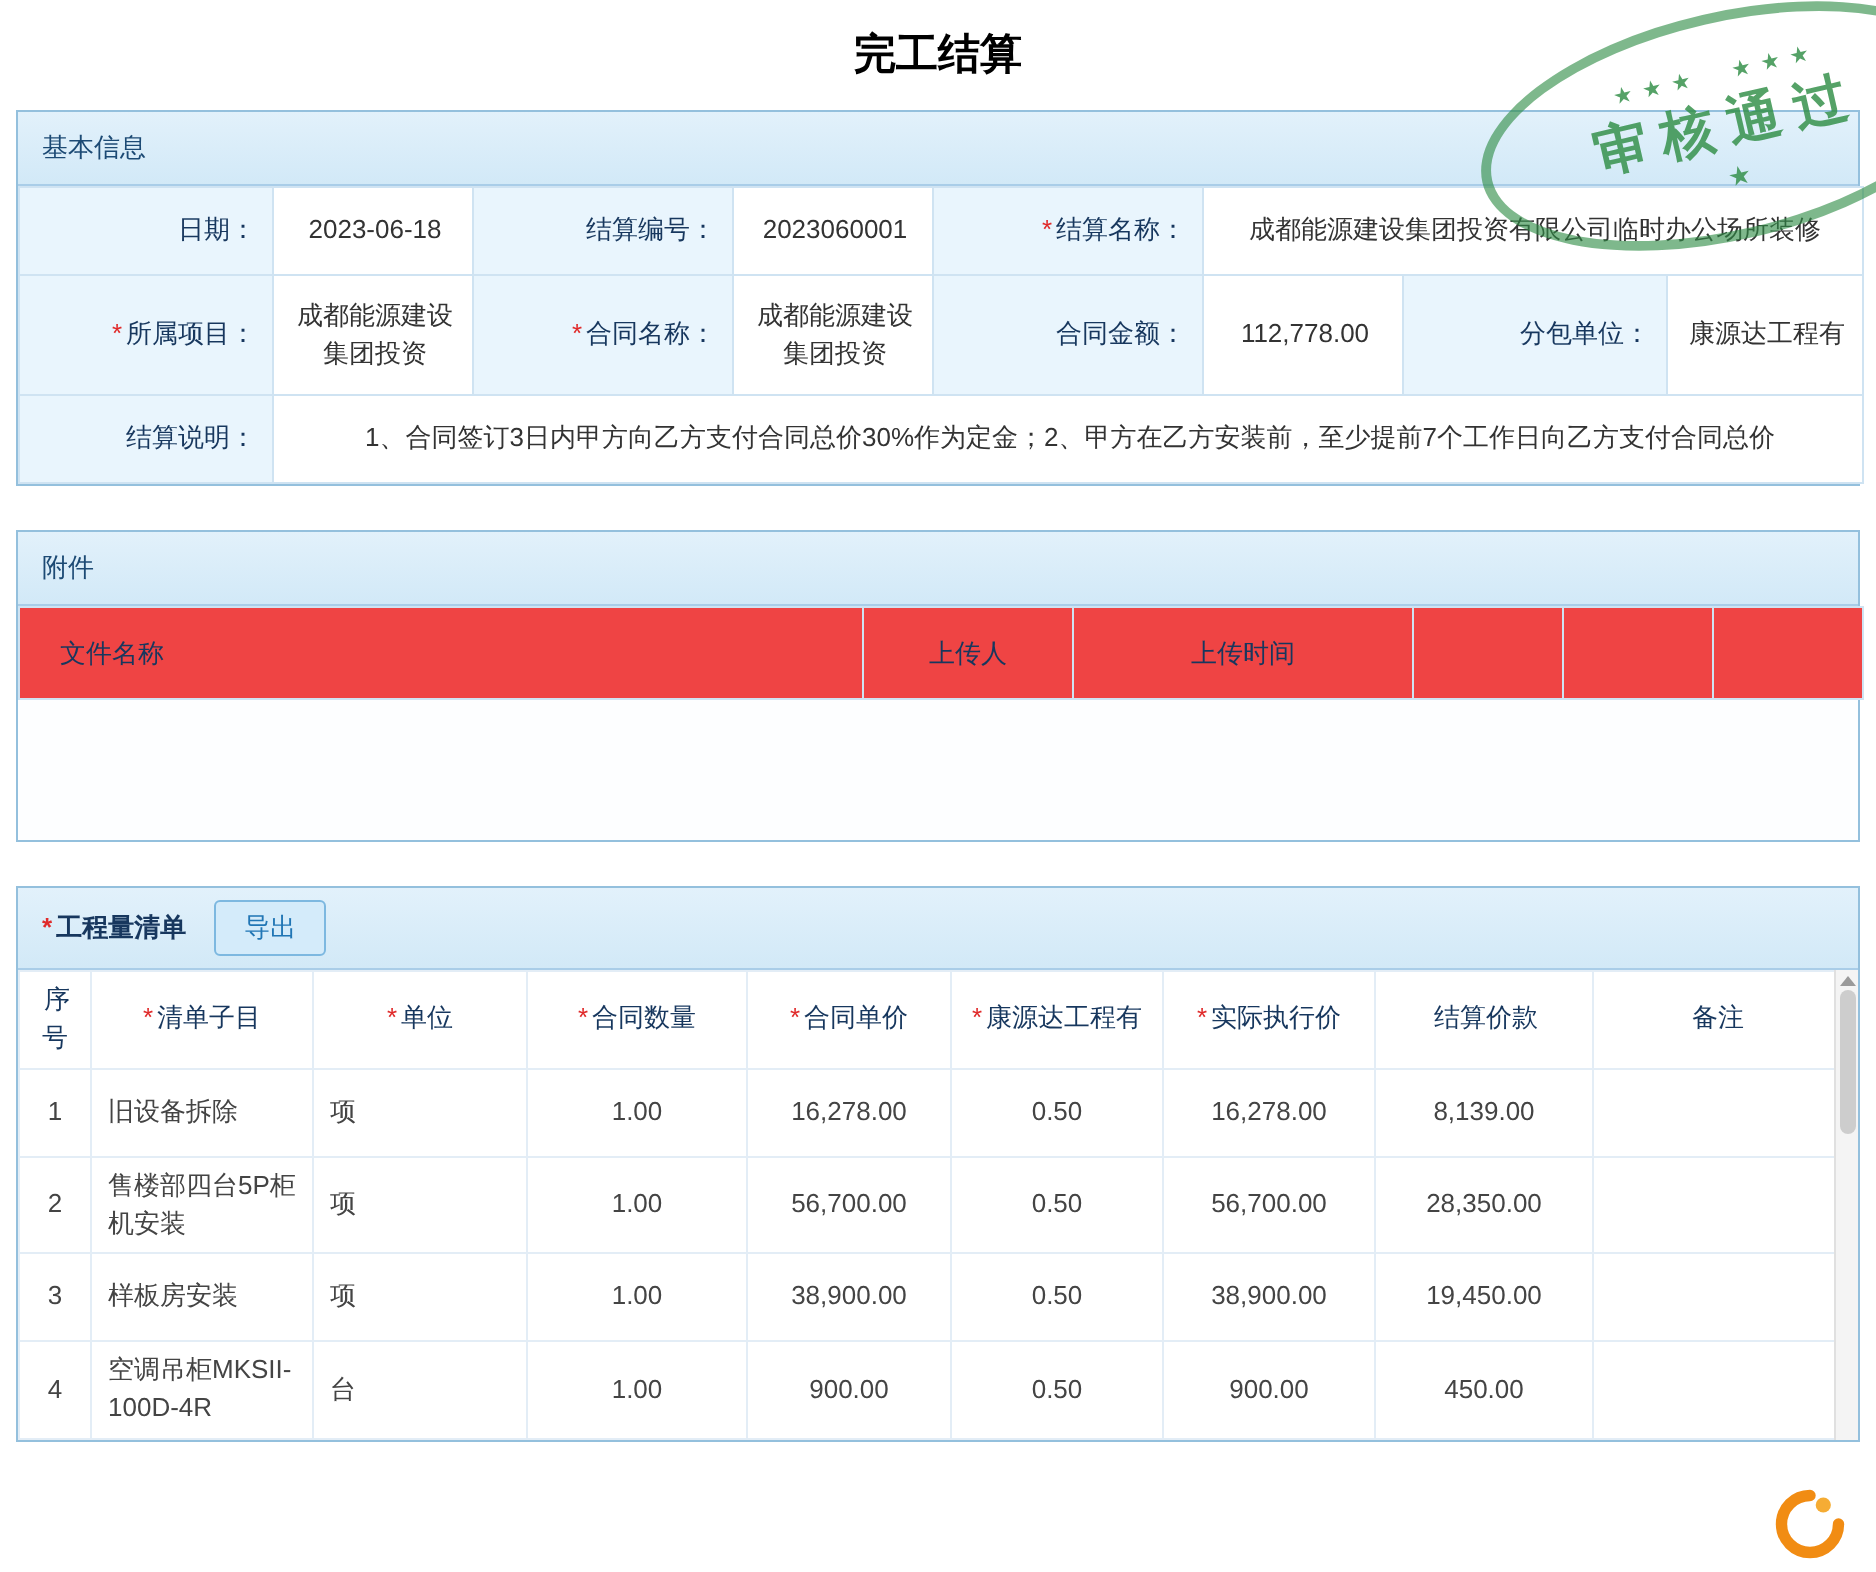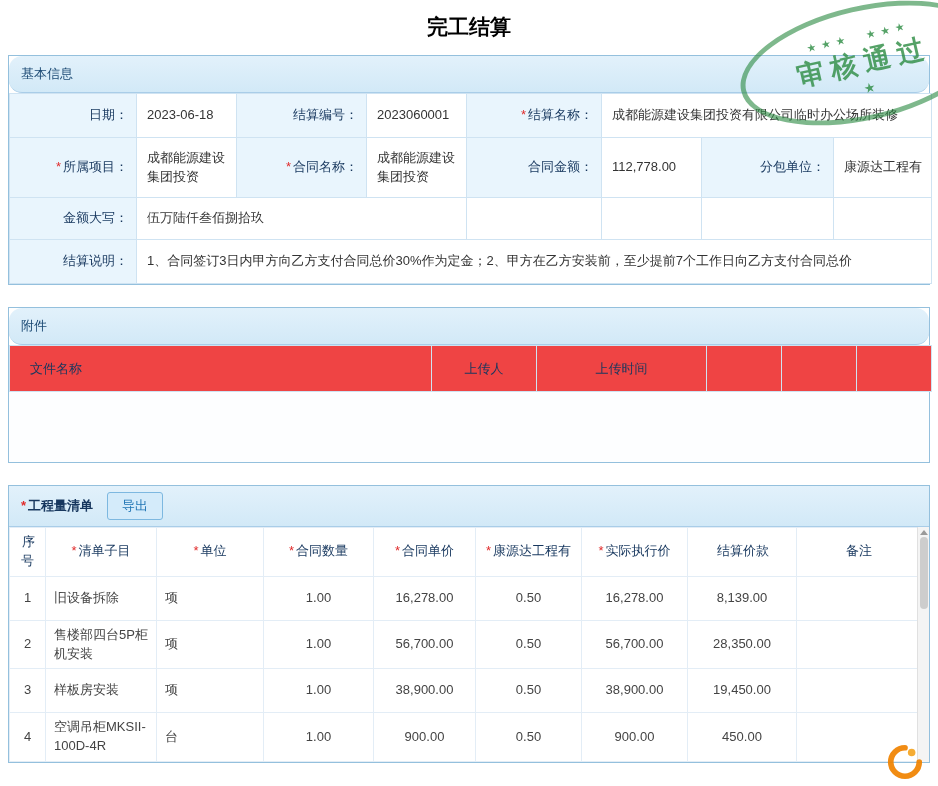--- a/index.html
+++ b/index.html
@@ -16,36 +16,35 @@
   .panel {
     margin: 0 8px 22px 8px;
     border: 1px solid #94c0dd;
     background: #fff;
   }
   .panel-header {
     background: linear-gradient(#e2f1fb, #d2e9f7);
     border-bottom: 1px solid #a9cde8;
     padding: 9px 12px;
     color: #1c4a74;
-    border-radius: 13px;
   }
   table { border-collapse: collapse; table-layout: fixed; }
   .info-table { width: 100%; }
   .info-table td {
     border: 1px solid #cfe3f2;
     padding: 5px 8px;
     line-height: 1.45;
     vertical-align: middle;
     overflow: hidden;
   }
   .info-table td.lbl {
     background: #e9f5fd; text-align: right; color: #17375e;
     white-space: nowrap;
   }
-  .info-table td.val { background: #fff; text-align: left; color: #333; padding-left: 10px; }
+  .info-table td.val { background: #fff; text-align: center; color: #333; padding-left: 10px; }
   .info-table td.clip { white-space: nowrap; overflow: hidden; }
   .req { color: #e02b2b; margin-right: 2px; }
   tr.r-sm { height: 44px; }
   tr.r-md { height: 60px; }
   tr.r-xs { height: 42px; }
 
   .attach-table { width: 100%; }
   .attach-table td {
     border: 1px solid #cfe3f2; height: 46px; color: #17375e; background: #ef4444;
     padding: 5px 8px; text-align: center;
@@ -143,28 +142,20 @@
     </tr>
     <tr class="r-md">
       <td class="lbl"><span class="req">*</span><span>所属项目：</span></td>
       <td class="val">成都能源建设集团投资</td>
       <td class="lbl"><span class="req">*</span><span>合同名称：</span></td>
       <td class="val">成都能源建设集团投资</td>
       <td class="lbl"><span class="req"></span><span>合同金额：</span></td>
       <td class="val">112,778.00</td>
       <td class="lbl"><span class="req"></span><span>分包单位：</span></td>
       <td class="val clip">康源达工程有</td>
-    </tr>
-    <tr class="r-xs">
-      <td class="lbl"><span class="req"></span><span>金额大写：</span></td>
-      <td class="val" colspan="3">伍万陆仟叁佰捌拾玖</td>
-      <td class="val"></td>
-      <td class="val"></td>
-      <td class="val"></td>
-      <td class="val"></td>
     </tr>
     <tr class="r-sm">
       <td class="lbl"><span class="req"></span><span>结算说明：</span></td>
       <td class="val clip" colspan="7">1、合同签订3日内甲方向乙方支付合同总价30%作为定金；2、甲方在乙方安装前，至少提前7个工作日向乙方支付合同总价</td>
     </tr>
   </tbody>
     </table>
 </div>
 
 <div class="panel">

